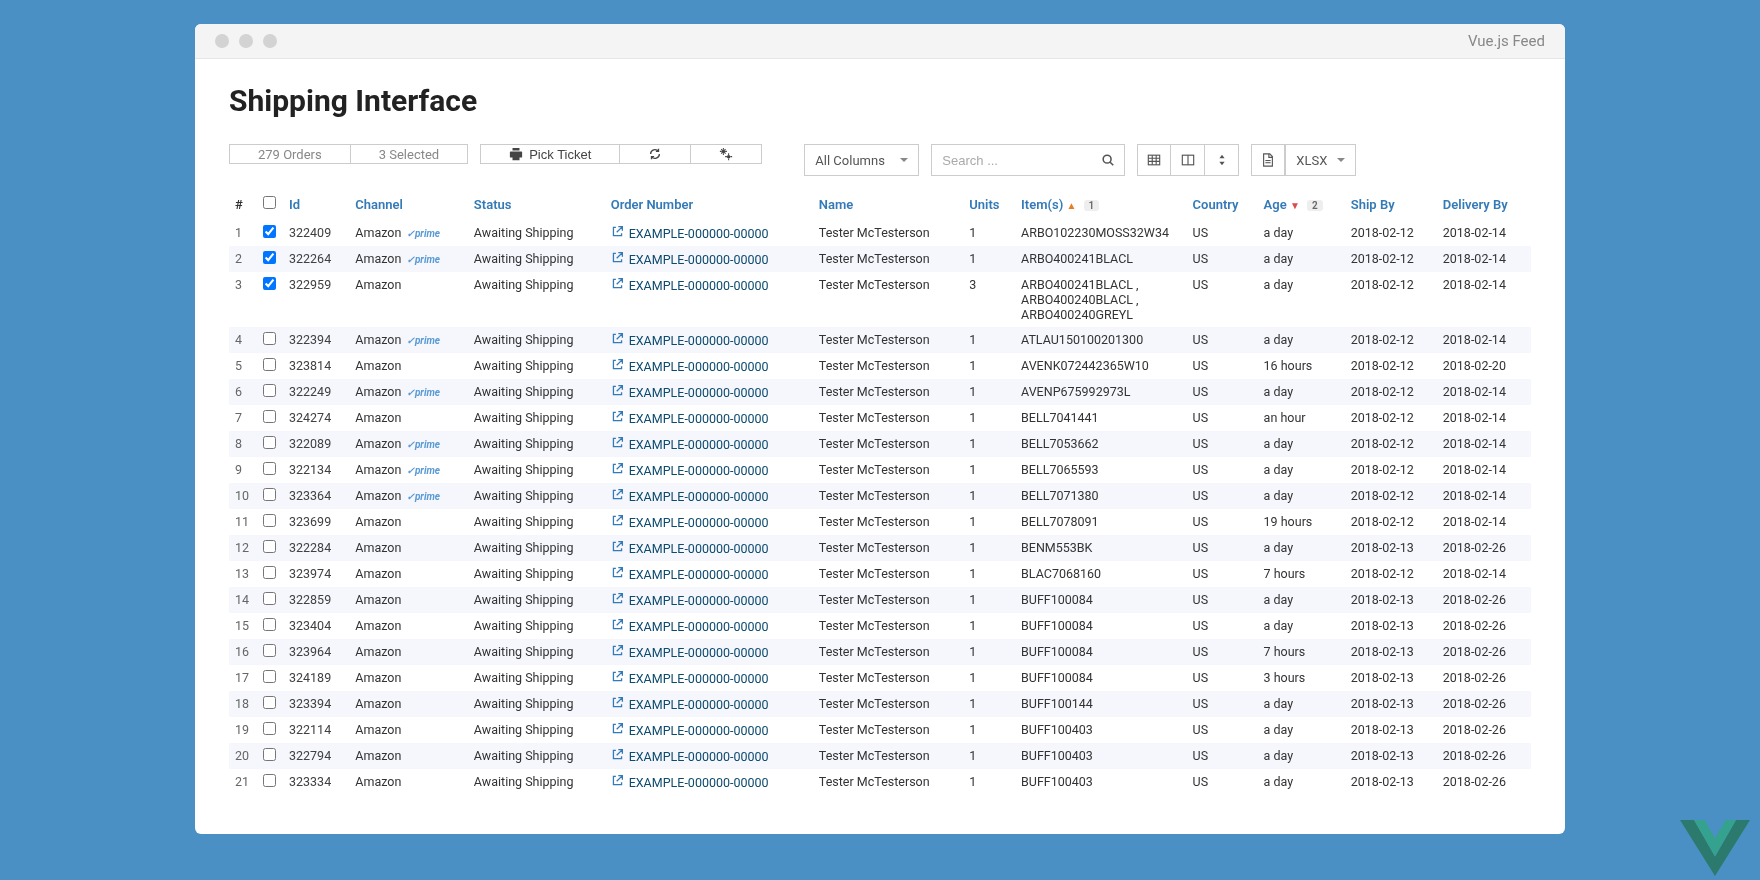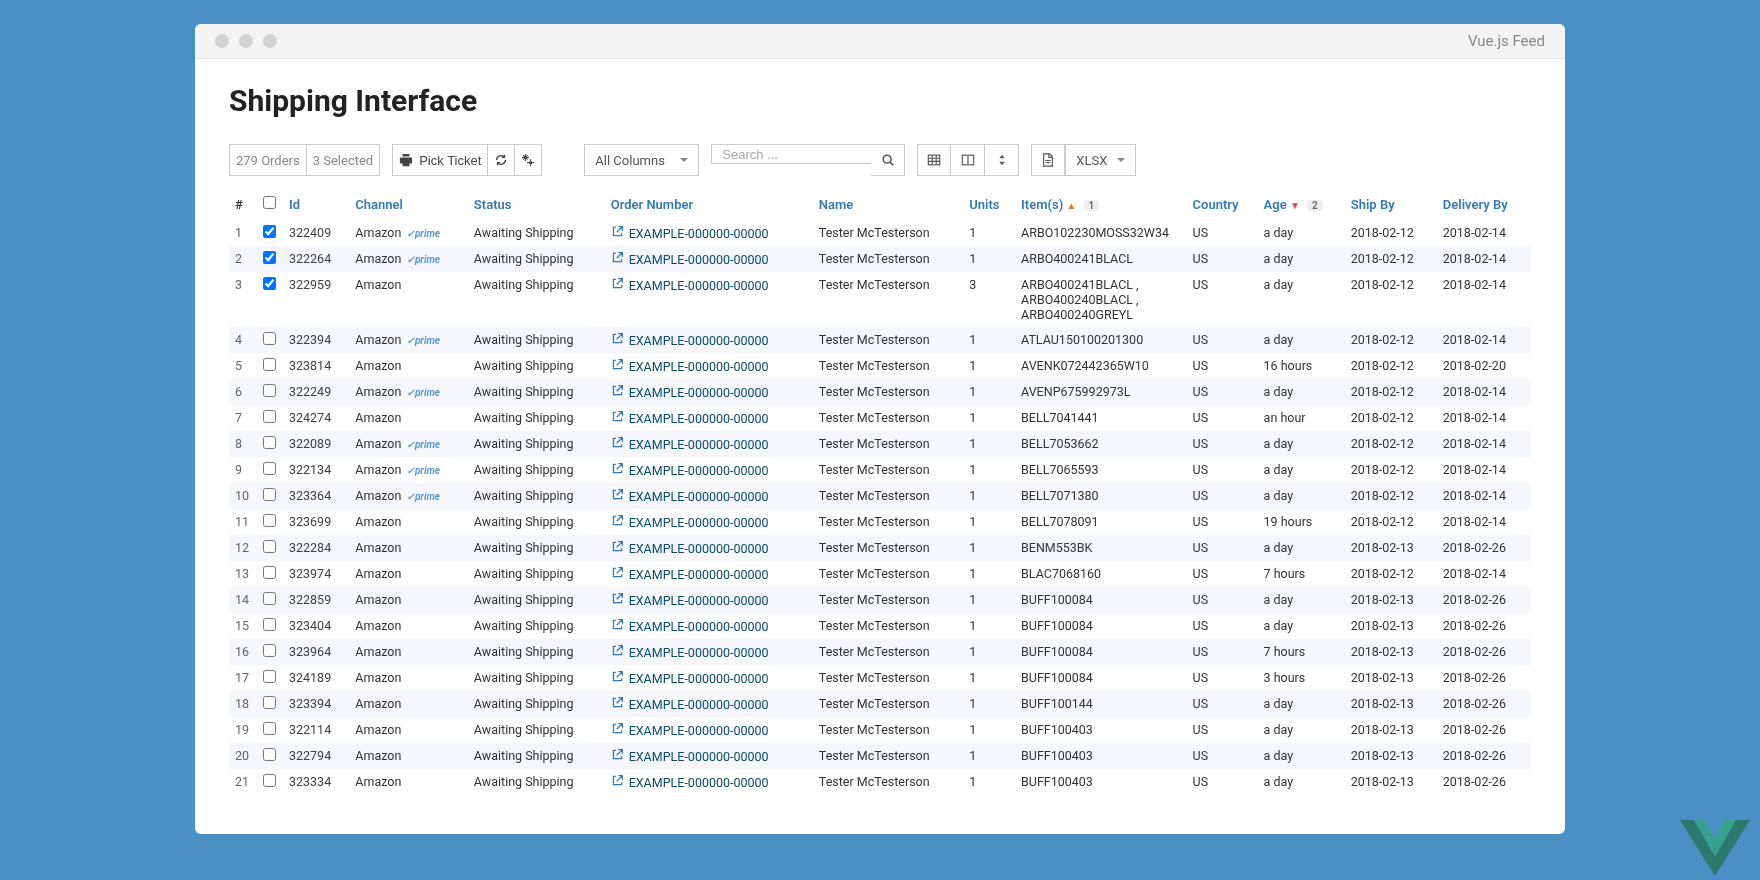--- a/index.html
+++ b/index.html
@@ -6,27 +6,27 @@
 body{background:#4a90c4;font-family:-apple-system,BlinkMacSystemFont,"Segoe UI",Roboto,Arial,sans-serif;font-size:13px;color:#333;padding:24px 0;min-height:880px}
 .window{background:#fff;border-radius:6px;width:1370px;margin:0 auto;overflow:hidden;min-height:810px}
 .titlebar{background:#f4f4f4;padding:8px 20px;display:flex;align-items:center;justify-content:space-between;border-bottom:1px solid #e5e5e5}
 .dots{display:flex;gap:10px}
 .dot{width:14px;height:14px;border-radius:50%;background:#d3d3d3}
 .brand{color:#888;font-size:15px}
 .content{padding:24px 34px 30px}
 h1{font-size:30px;font-weight:700;margin-bottom:26px;color:#222}
 .toolbar{display:flex;gap:12px;margin-bottom:14px;flex-wrap:wrap;align-items:stretch}
 .toolbar-group{display:flex}
-.btn{border:1px solid #ccc;background:#fff;padding:6px 6px;font-size:13px;display:inline-flex;align-items:center;gap:6px;cursor:pointer;height:32px;color:#444;white-space:nowrap}
+.btn{border:1px solid #ccc;background:#fff;padding:6px 28px;font-size:13px;display:inline-flex;align-items:center;gap:6px;cursor:pointer;height:20px;color:#444;white-space:nowrap}
 .btn:not(:first-child){border-left:none}
 .btn.disabled{color:#888;cursor:default}
 .select{border:1px solid #ccc;background:#fff;padding:6px 28px 6px 10px;font-size:13px;height:32px;position:relative;cursor:pointer;display:flex;align-items:center;color:#555;min-width:115px}
 .select::after{content:"";position:absolute;right:10px;top:50%;margin-top:-2px;border:4px solid transparent;border-top-color:#888}
 .search-wrap{display:flex}
-.search{border:1px solid #ccc;border-right:none;padding:6px 10px;font-size:13px;height:20px;width:160px;outline:none;color:#701a75}
+.search{border:1px solid #ccc;border-right:none;padding:6px 10px;font-size:13px;height:32px;width:160px;outline:none;color:#701a75}
 .search::placeholder{color:#aaa}
 .icon-btn{border:1px solid #ccc;background:#fff;width:34px;height:32px;display:inline-flex;align-items:center;justify-content:center;cursor:pointer;font-size:14px;color:#555}
 .icon-btn:not(:first-child){border-left:none}
 .icon svg{width:14px;height:14px;display:block}
 table{width:100%;border-collapse:collapse;font-size:12.5px}
 th{text-align:left;padding:6px 6px 8px;color:#337ab7;font-weight:600;font-size:13px;white-space:nowrap}
 th.num{color:#333}
 td{padding:5px 6px;vertical-align:top;white-space:nowrap}
 tbody tr:nth-child(even){background:#f5f7fc}
 .row-num{color:#666;width:28px}

